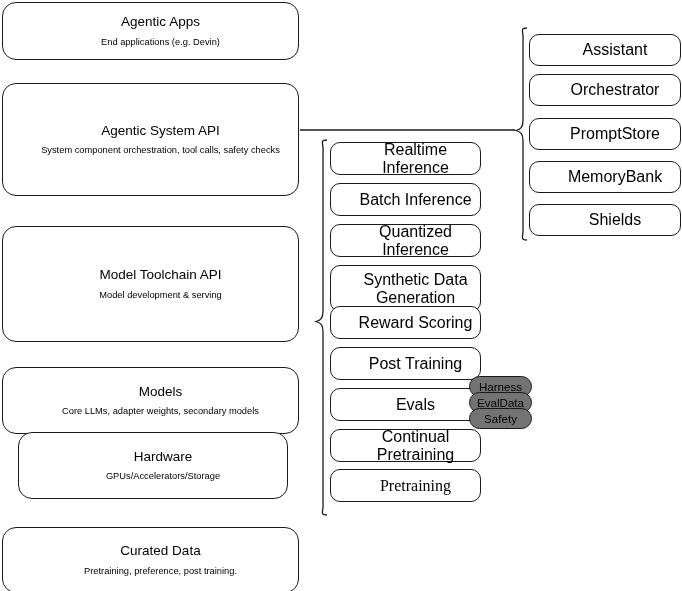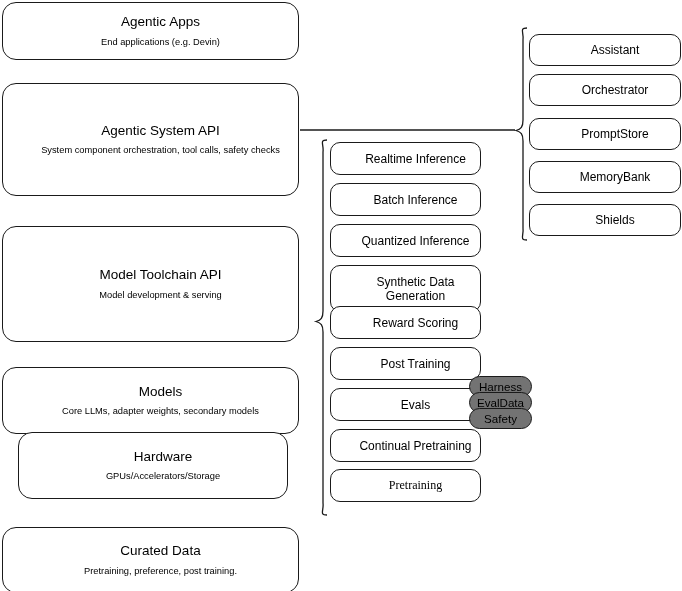--- a/index.html
+++ b/index.html
@@ -36,21 +36,21 @@
   .layer .subtitle {
     font-size: 9.3px;
     color: #000000;
     line-height: 1.3;
     margin-top: 5px;
   }
   .mid-box, .right-box {
     border-radius: 10px;
   }
   .mid-box .label, .right-box .label {
-    font-size: 12px;
+    font-size: 16px;
     color: #000000;
   }
   .pill {
     position: absolute;
     box-sizing: border-box;
     border: 1.3px solid #1a1a1a;
     border-radius: 11px;
     background: #737373;
     display: flex;
     align-items: center;

